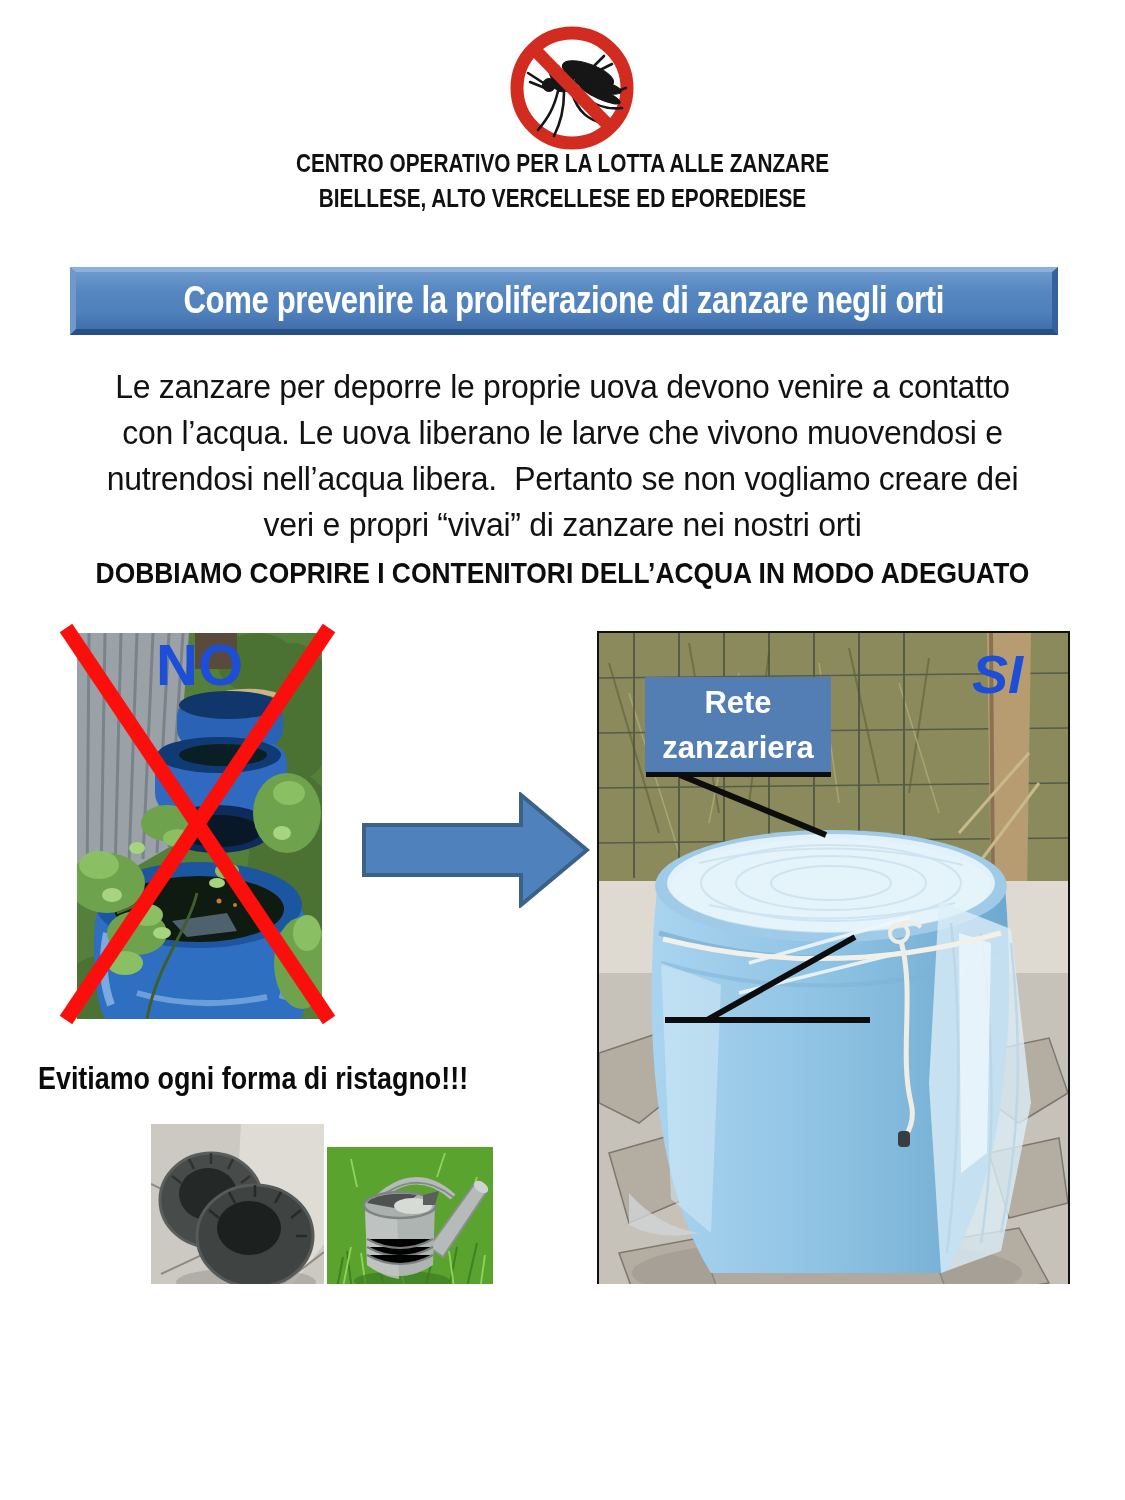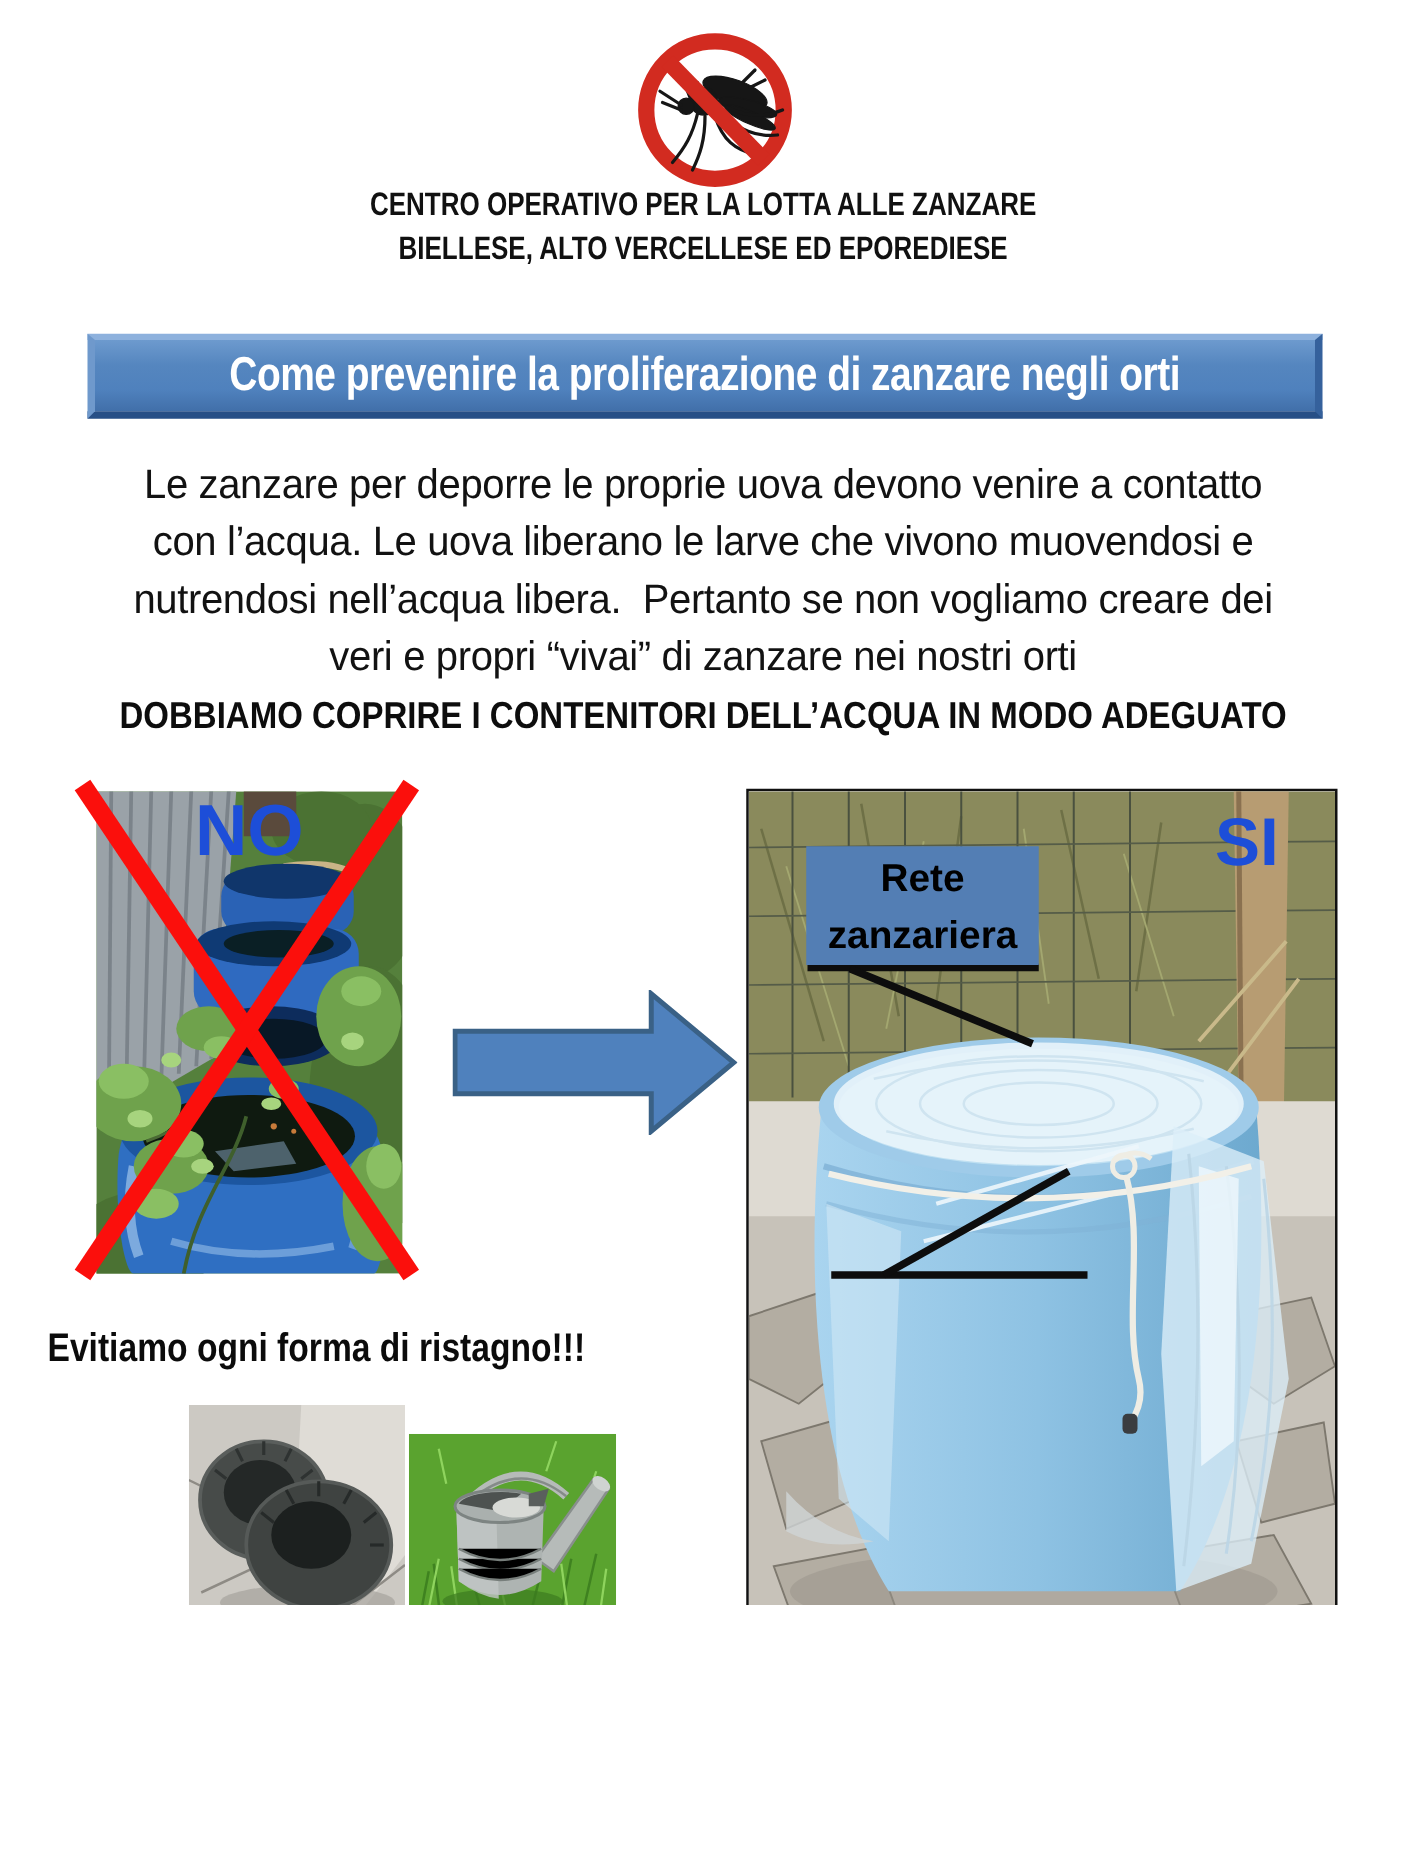--- a/index.html
+++ b/index.html
@@ -24,21 +24,21 @@
   
   .intro-line{position:absolute;left:55px;width:1015px;text-align:center;color:#121212;
               font-size:33px;letter-spacing:-.3px;transform:scaleX(.97);}
   .emphasis{position:absolute;left:0;width:1125px;text-align:center;color:#0d0d0d;
             font-weight:bold;font-size:30px;white-space:nowrap;transform:scaleX(.88);}
 
   
   .photo{position:absolute;overflow:hidden;}
   .photo svg{display:block;}
   .badge{position:absolute;font-weight:bold;color:#1d4ed8;line-height:1;}
-  .callout{position:absolute;background:#537eb4;color:#000000;font-weight:bold;text-align:center;
+  .callout{position:absolute;background:#537eb4;color:#ffffff;font-weight:bold;text-align:center;
            white-space:pre-line;display:flex;align-items:center;justify-content:center;}
   .heading-left{position:absolute;left:38px;color:#0b0b0b;font-weight:bold;font-size:32px;
                 white-space:nowrap;transform:scaleX(.84);transform-origin:left center;}
 </style>
 </head>
 <body>
 
 <div class="page">
 
   <div class="abs" style="left:508px;top:24px;width:128px;height:128px;">
@@ -257,21 +257,21 @@
 
     <svg class="abs" style="left:0;top:0;" width="469" height="679" viewBox="0 0 469 679">
       <line x1="47" y1="141" x2="232" y2="141" stroke="#0d0d0d" stroke-width="6"></line>
       <line x1="81" y1="142" x2="227" y2="202" stroke="#0d0d0d" stroke-width="6"></line>
       <line x1="66" y1="387" x2="271" y2="387" stroke="#0d0d0d" stroke-width="6"></line>
       <line x1="108" y1="387" x2="256" y2="304" stroke="#0d0d0d" stroke-width="6"></line>
     </svg>
 
     <div class="callout" style="left:46px;top:44px;width:186px;height:95px;font-size:31px;line-height:45px;">Rete
 zanzariera</div>
-    <div class="badge" style="left:373px;top:14px;font-size:54px;">SI</div>
+    <div class="badge" style="left:373px;top:14px;font-size:54px;font-style:italic;">SI</div>
   </div>
 
   <div class="heading-left" style="top:1060px;">Evitiamo ogni forma di ristagno!!!</div>
 
   <div class="photo" style="left:151px;top:1124px;width:173px;height:188px;">
     <svg width="173" height="188" viewBox="0 0 173 188">
       <rect width="173" height="188" fill="#ccc9c3"></rect>
       <polygon points="90,0 173,0 173,120 120,188 80,188" fill="#dfdcd6"></polygon>
       <path d="M0,60 L45,82 M10,150 L70,122 L130,140 M95,188 L173,128" stroke="#8e8b85" stroke-width="2" fill="none"></path>
       <ellipse cx="95" cy="158" rx="70" ry="14" fill="#a5a29c" opacity=".7"></ellipse>

